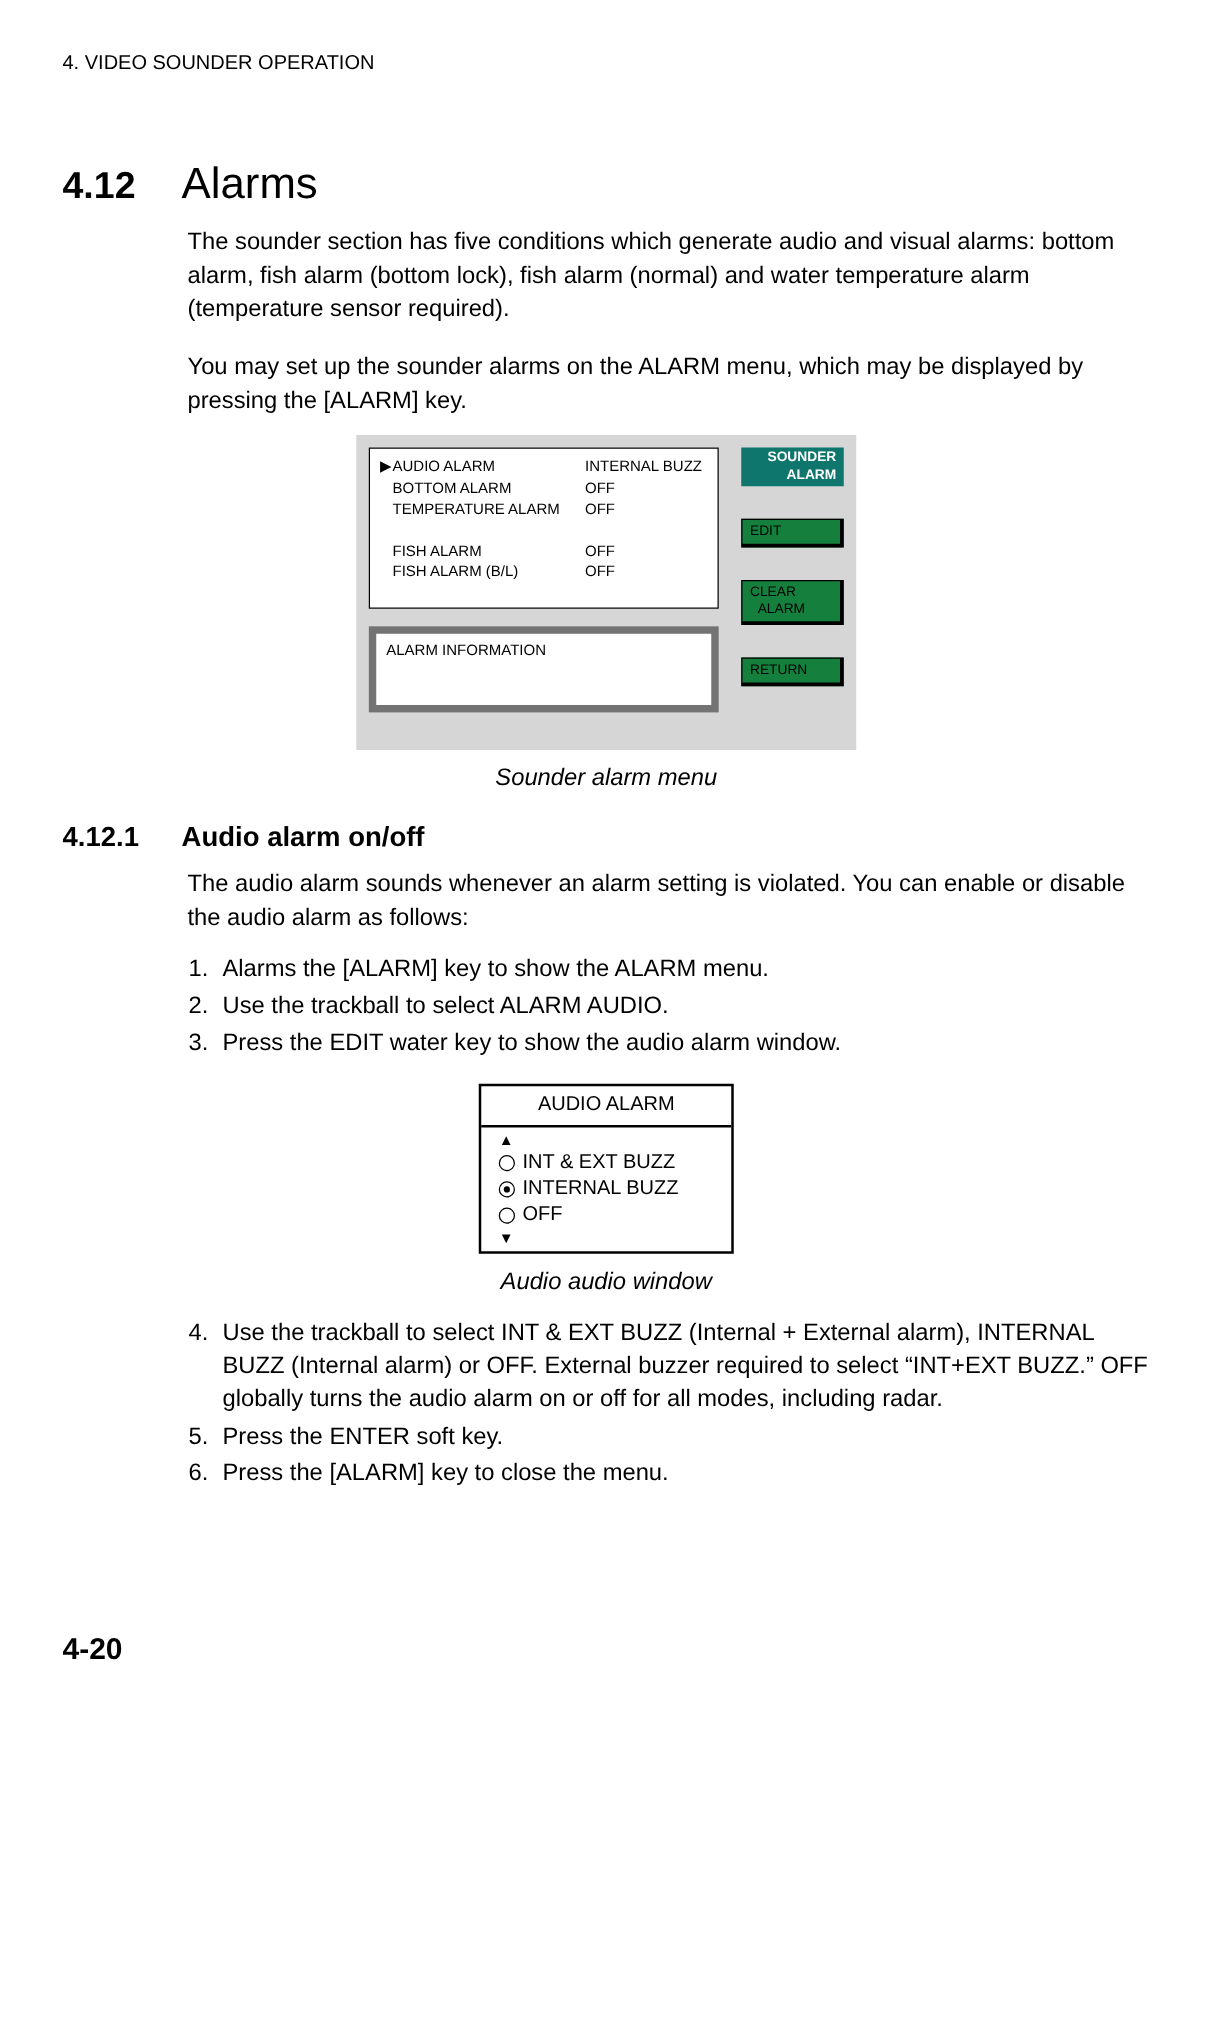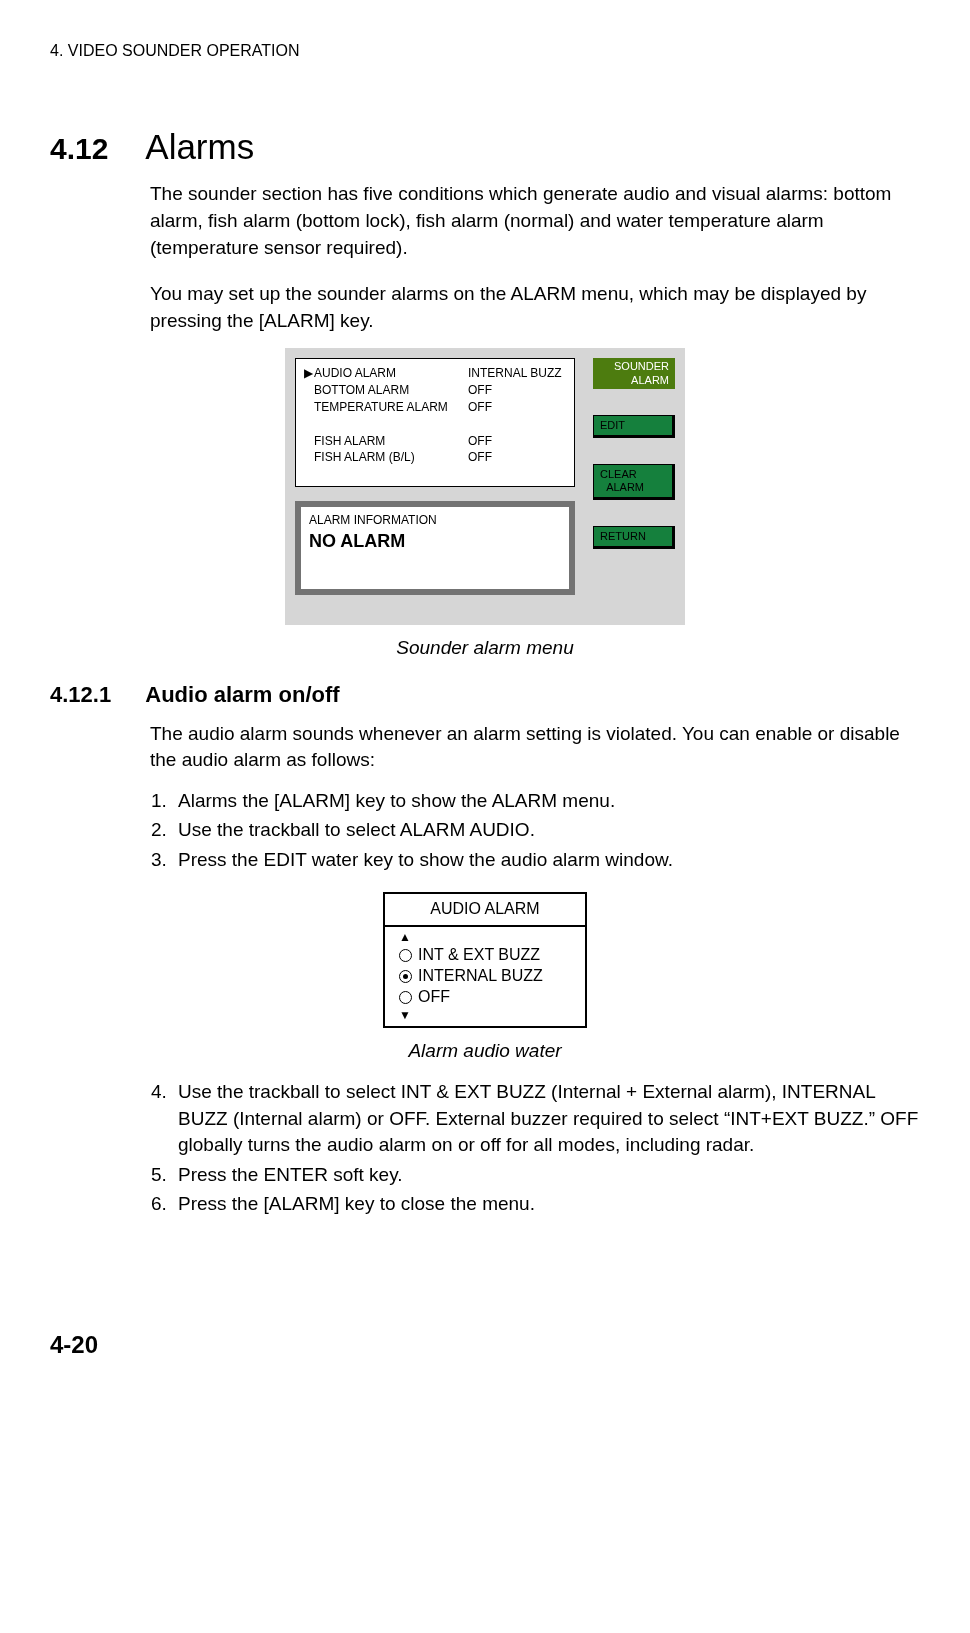--- a/index.html
+++ b/index.html
@@ -114,23 +114,23 @@
     border: 1px solid #000;
     border-right: 3px solid #000;
     border-bottom: 3px solid #000;
     font-size: 11px;
     padding: 3px 6px;
     margin-bottom: 26px;
     line-height: 1.2;
     box-sizing: border-box;
   }
   .side-btn.tab {
-    background: #4d7c0f;
+    background: #0f766e;
     color: #fff;
-    font-weight: normal;
+    font-weight: bold;
     border: none;
     padding: 2px 6px;
     text-align: right;
   }
 
   
   .audio-window {
     border: 2px solid #000;
     width: 200px;
     margin: 12px auto 0 auto;
@@ -214,21 +214,20 @@
       </div>
     <div class="menu-row">
         <span class="menu-ptr"></span>
         <span class="menu-label">FISH ALARM (B/L)</span>
         <span class="menu-val">OFF</span>
       </div>
   </div>
 
   <div class="alarm-info">
     <div>ALARM INFORMATION</div>
-    <div class="no-alarm">NO ALARM</div>
   </div>
 
   <div class="side-buttons">
     <div class="side-btn tab">
       <span>SOUNDER</span><br>
       <span>ALARM</span>
     </div>
     <div class="side-btn" style="margin-top:4px;">EDIT</div>
     <div class="side-btn">
       <span>CLEAR</span><br>
@@ -266,21 +265,21 @@
         <span>INTERNAL BUZZ</span>
       </div>
     <div class="aw-row">
         <span class="aw-radio"></span>
         <span>OFF</span>
       </div>
     <div class="tri">▼</div>
   </div>
 </div>
 
-<div class="caption">Alarm audio water</div>
+<div class="caption">Audio audio window</div>
 
 <ol start="4">
   <li>Use the trackball to select INT &amp; EXT BUZZ (Internal + External alarm), INTERNAL BUZZ (Internal alarm) or OFF. External buzzer required to select “INT+EXT BUZZ.” OFF globally turns the audio alarm on or off for all modes, including radar.</li>
   <li>Press the ENTER soft key.</li>
   <li>Press the [ALARM] key to close the menu.</li>
 </ol>
 
 <div class="page-num">4-20</div>
 
 </body></html>

